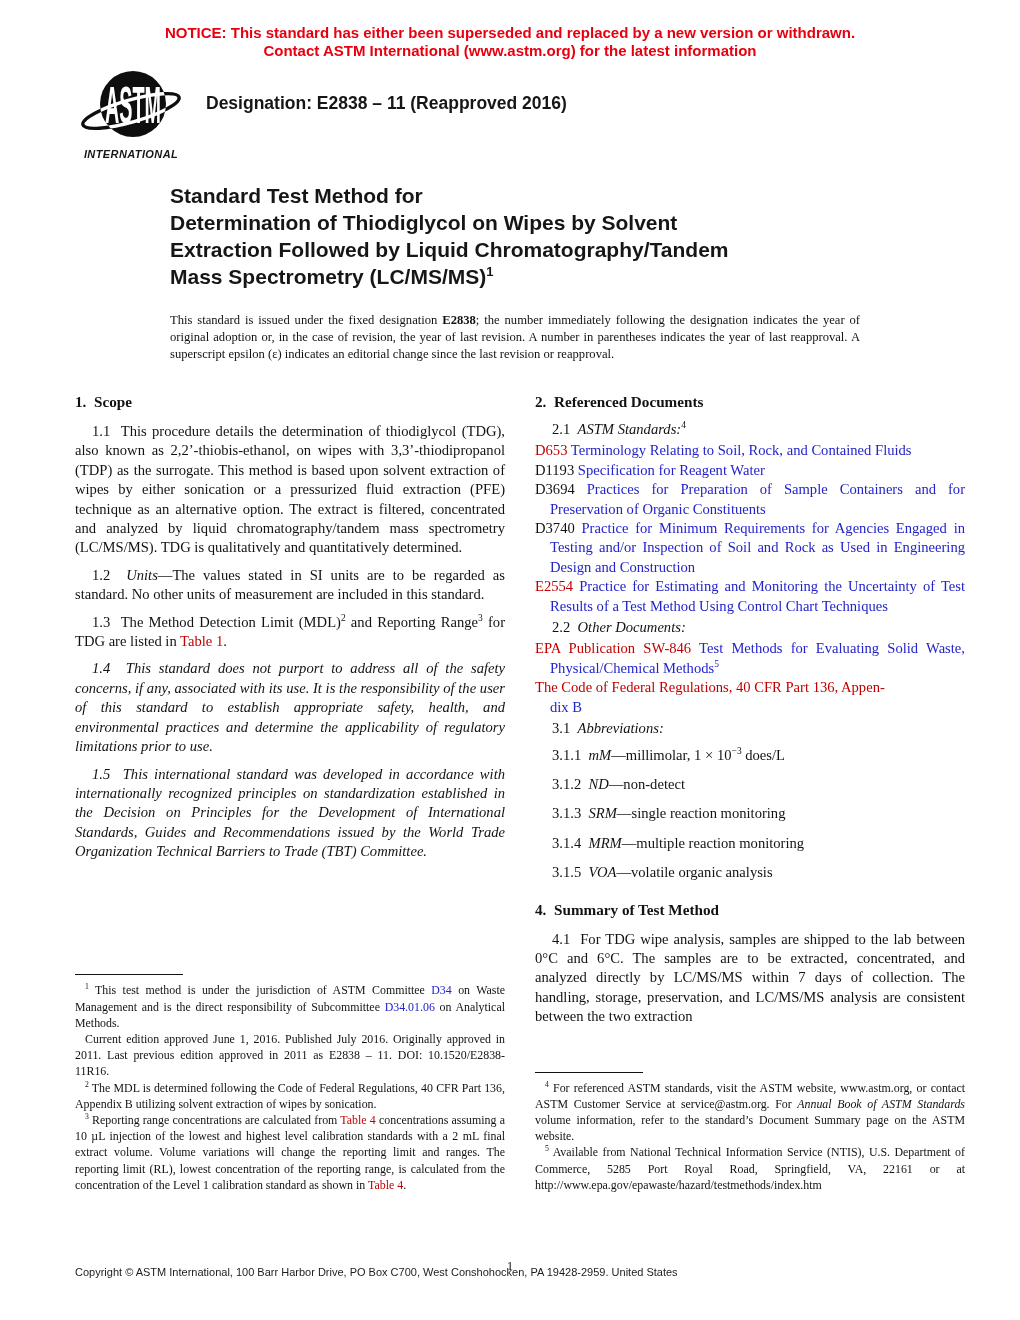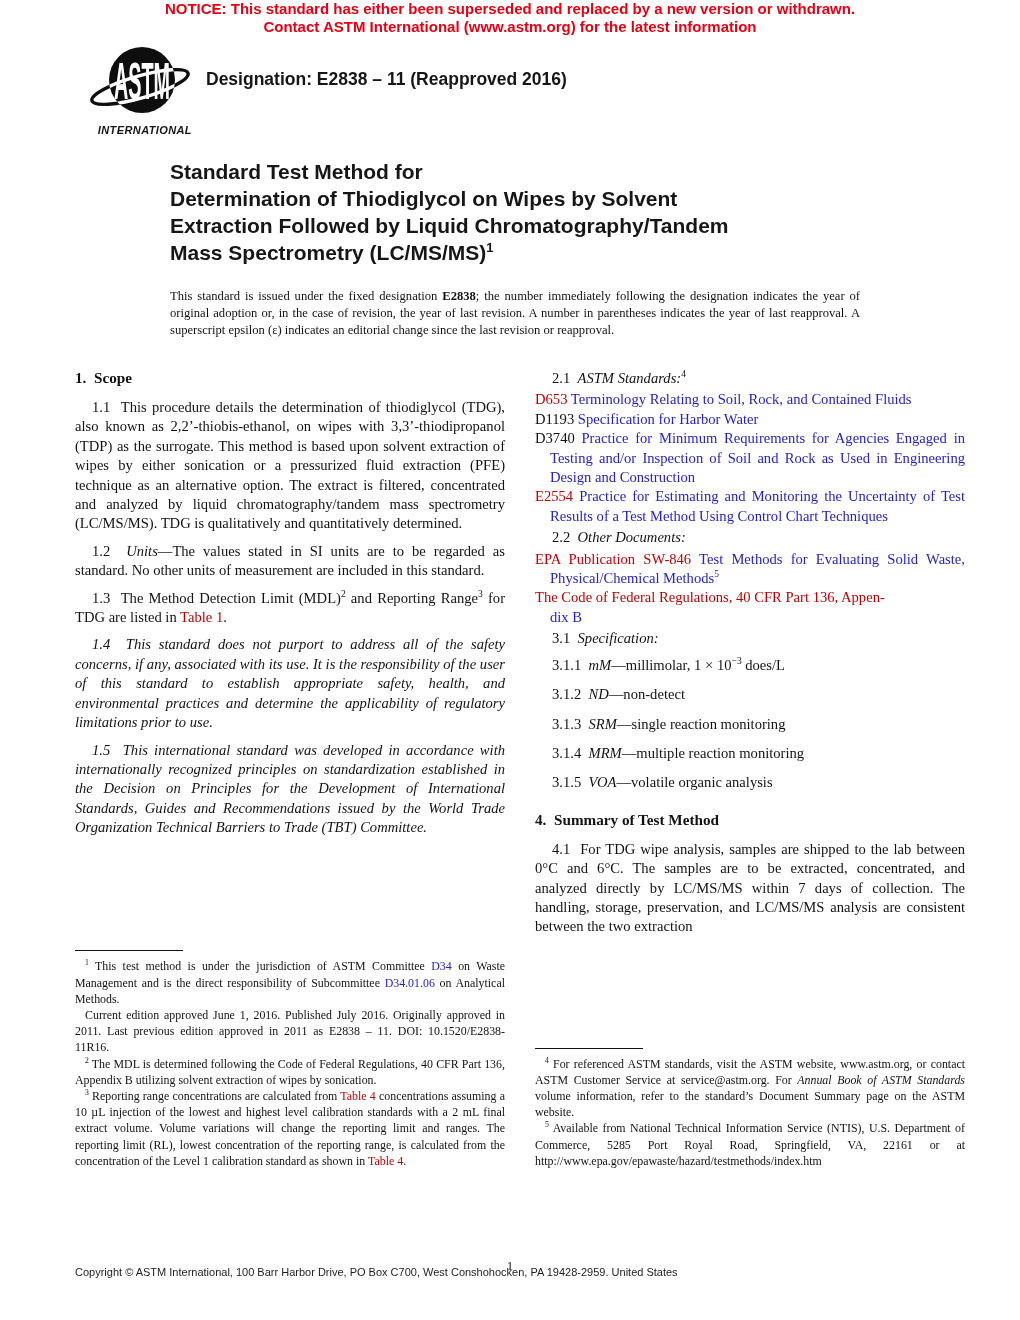--- a/index.html
+++ b/index.html
@@ -8,27 +8,27 @@
     --link-blue:#2323cc;
     --ink:#121212;
   }
   html,body{margin:0;padding:0;background:#ffffff;}
   .page{
     position:relative;width:1020px;height:1320px;background:#ffffff;
     color:var(--ink);font-family:"Liberation Serif",serif;overflow:hidden;
   }
   
   .notice{
-    text-align:center;color:var(--notice-red);
+    padding-top:24px;text-align:center;color:var(--notice-red);
     font-family:"Liberation Sans",sans-serif;font-weight:bold;
     font-size:15px;line-height:17.5px;
   }
   
   .header-row{display:flex;align-items:flex-start;margin:8px 0 0 70px;}
-  .logo-wrap{width:122px;text-align:right;}
+  .logo-wrap{width:122px;text-align:center;}
   .logo-sub{
     font-family:"Liberation Sans",sans-serif;font-weight:bold;font-style:italic;
     font-size:11px;letter-spacing:0.4px;margin-top:-3px;color:#161616;
   }
   .designation{
     font-family:"Liberation Sans",sans-serif;font-weight:bold;
     font-size:17.5px;margin:26px 0 0 14px;color:#161616;
   }
   
   .title-block{
@@ -129,30 +129,32 @@
       <div class="footnotes">
         <hr class="fn-rule">
         <p class="fn"><span class="sup">1</span><span> This test method is under the jurisdiction of ASTM Committee </span><span class="blue">D34</span><span> on Waste Management and is the direct responsibility of Subcommittee </span><span class="blue">D34.01.06</span><span> on Analytical Methods.</span></p>
         <p class="fn"><span>Current edition approved June 1, 2016. Published July 2016. Originally approved in 2011. Last previous edition approved in 2011 as E2838 – 11. DOI: 10.1520/E2838-11R16.</span></p>
         <p class="fn"><span class="sup">2</span><span> The MDL is determined following the Code of Federal Regulations, 40 CFR Part 136, Appendix B utilizing solvent extraction of wipes by sonication.</span></p>
         <p class="fn"><span class="sup">3</span><span> Reporting range concentrations are calculated from </span><span class="red">Table 4</span><span> concentrations assuming a 10 µL injection of the lowest and highest level calibration standards with a 2 mL final extract volume. Volume variations will change the reporting limit and ranges. The reporting limit (RL), lowest concentration of the reporting range, is calculated from the concentration of the Level 1 calibration standard as shown in </span><span class="red">Table 4</span><span>.</span></p>
       </div>
     </div>
 
     <div class="col">
+      <div class="h first">2.&nbsp;&nbsp;Referenced Documents</div>
       <p class="para tight"><span>2.1&nbsp;&nbsp;</span><span class="i">ASTM Standards:</span><span class="sup">4</span></p>
       <div class="ref"><span class="red">D653</span><span> </span><span class="blue">Terminology Relating to Soil, Rock, and Contained Fluids</span></div>
-      <div class="ref"><span>D1193</span><span> </span><span class="blue">Specification for Harbor Water</span></div>
+      <div class="ref"><span>D1193</span><span> </span><span class="blue">Specification for Reagent Water</span></div>
+      <div class="ref"><span>D3694</span><span> </span><span class="blue">Practices for Preparation of Sample Containers and for Preservation of Organic Constituents</span></div>
       <div class="ref"><span>D3740</span><span> </span><span class="blue">Practice for Minimum Requirements for Agencies Engaged in Testing and/or Inspection of Soil and Rock as Used in Engineering Design and Construction</span></div>
       <div class="ref"><span class="red">E2554</span><span> </span><span class="blue">Practice for Estimating and Monitoring the Uncertainty of Test Results of a Test Method Using Control Chart Techniques</span></div>
       <p class="para tight"><span>2.2&nbsp;&nbsp;</span><span class="i">Other Documents:</span></p>
       <div class="ref"><span class="red">EPA Publication SW-846</span><span> </span><span class="blue">Test Methods for Evaluating Solid Waste, Physical/Chemical Methods</span><span class="sup blue">5</span></div>
       <div class="ref"><span class="red">The Code of Federal Regulations, 40 CFR Part 136, Appen-</span><br><span class="blue">dix B</span></div>
 
-      <p class="para tight"><span>3.1&nbsp;&nbsp;</span><span class="i">Specification:</span></p>
+      <p class="para tight"><span>3.1&nbsp;&nbsp;</span><span class="i">Abbreviations:</span></p>
       <div class="term"><span>3.1.1&nbsp;&nbsp;</span><span class="i">mM</span><span>—millimolar, 1 × 10</span><span class="sup">−3</span><span> does/L</span></div>
       <div class="term"><span>3.1.2&nbsp;&nbsp;</span><span class="i">ND</span><span>—non-detect</span></div>
       <div class="term"><span>3.1.3&nbsp;&nbsp;</span><span class="i">SRM</span><span>—single reaction monitoring</span></div>
       <div class="term"><span>3.1.4&nbsp;&nbsp;</span><span class="i">MRM</span><span>—multiple reaction monitoring</span></div>
       <div class="term"><span>3.1.5&nbsp;&nbsp;</span><span class="i">VOA</span><span>—volatile organic analysis</span></div>
 
       <div class="h">4.&nbsp;&nbsp;Summary of Test Method</div>
       <p class="para"><span>4.1&nbsp;&nbsp;For TDG wipe analysis, samples are shipped to the lab between 0°C and 6°C. The samples are to be extracted, concentrated, and analyzed directly by LC/MS/MS within 7 days of collection. The handling, storage, preservation, and LC/MS/MS analysis are consistent between the two extraction</span></p>
 
       <div class="footnotes">

